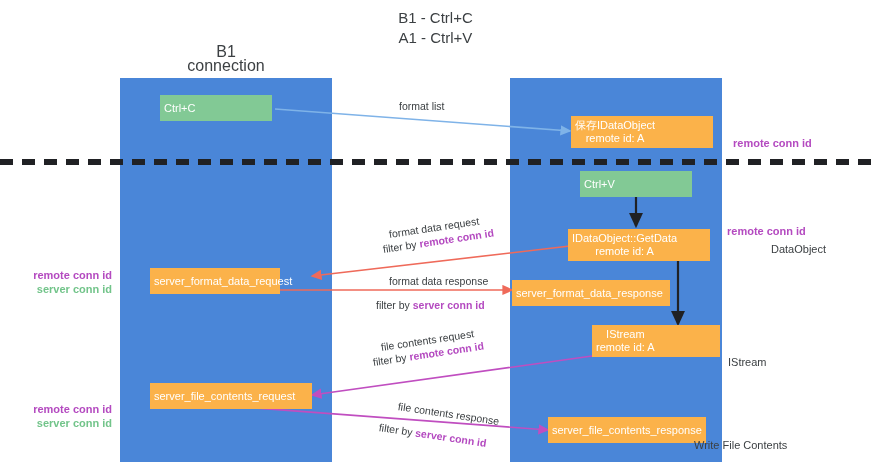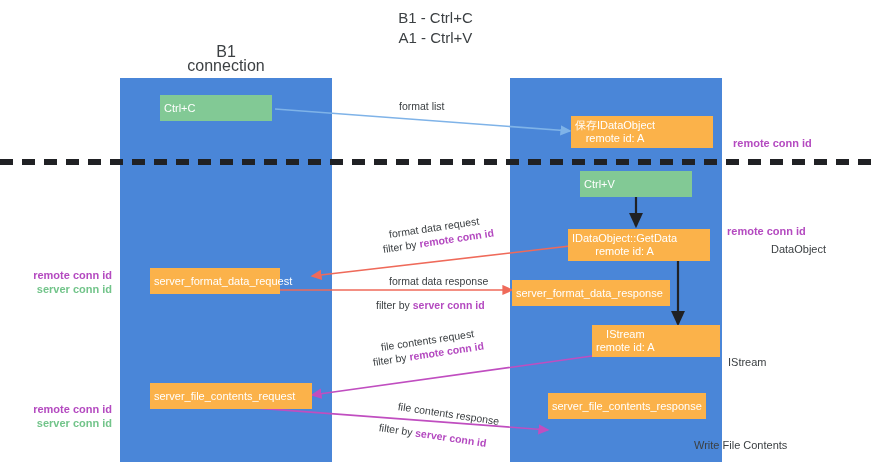--- a/index.html
+++ b/index.html
@@ -188,21 +188,21 @@
 
   <div class="node orange" style="left:592px; top:325px; width:128px; height:32px;">
     <span>IStream
 remote id: A</span>
   </div>
 
   <div class="node orange" style="left:150px; top:383px; width:162px; height:26px;">
     <span>server_file_contents_request</span>
   </div>
 
-  <div class="node orange" style="left:548px; top:393px; width:158px; height:26px;">
+  <div class="node orange" style="left:548px; top:417px; width:158px; height:26px;">
     <span>server_file_contents_response</span>
   </div>
 
   <div class="edge-label" style="left:399px; top:100px;">
     <span>format list</span>
   </div>
 
   <div class="edge-label rot-neg" style="left:389px; top:228px;">
     <span>format data request</span>
   </div>

